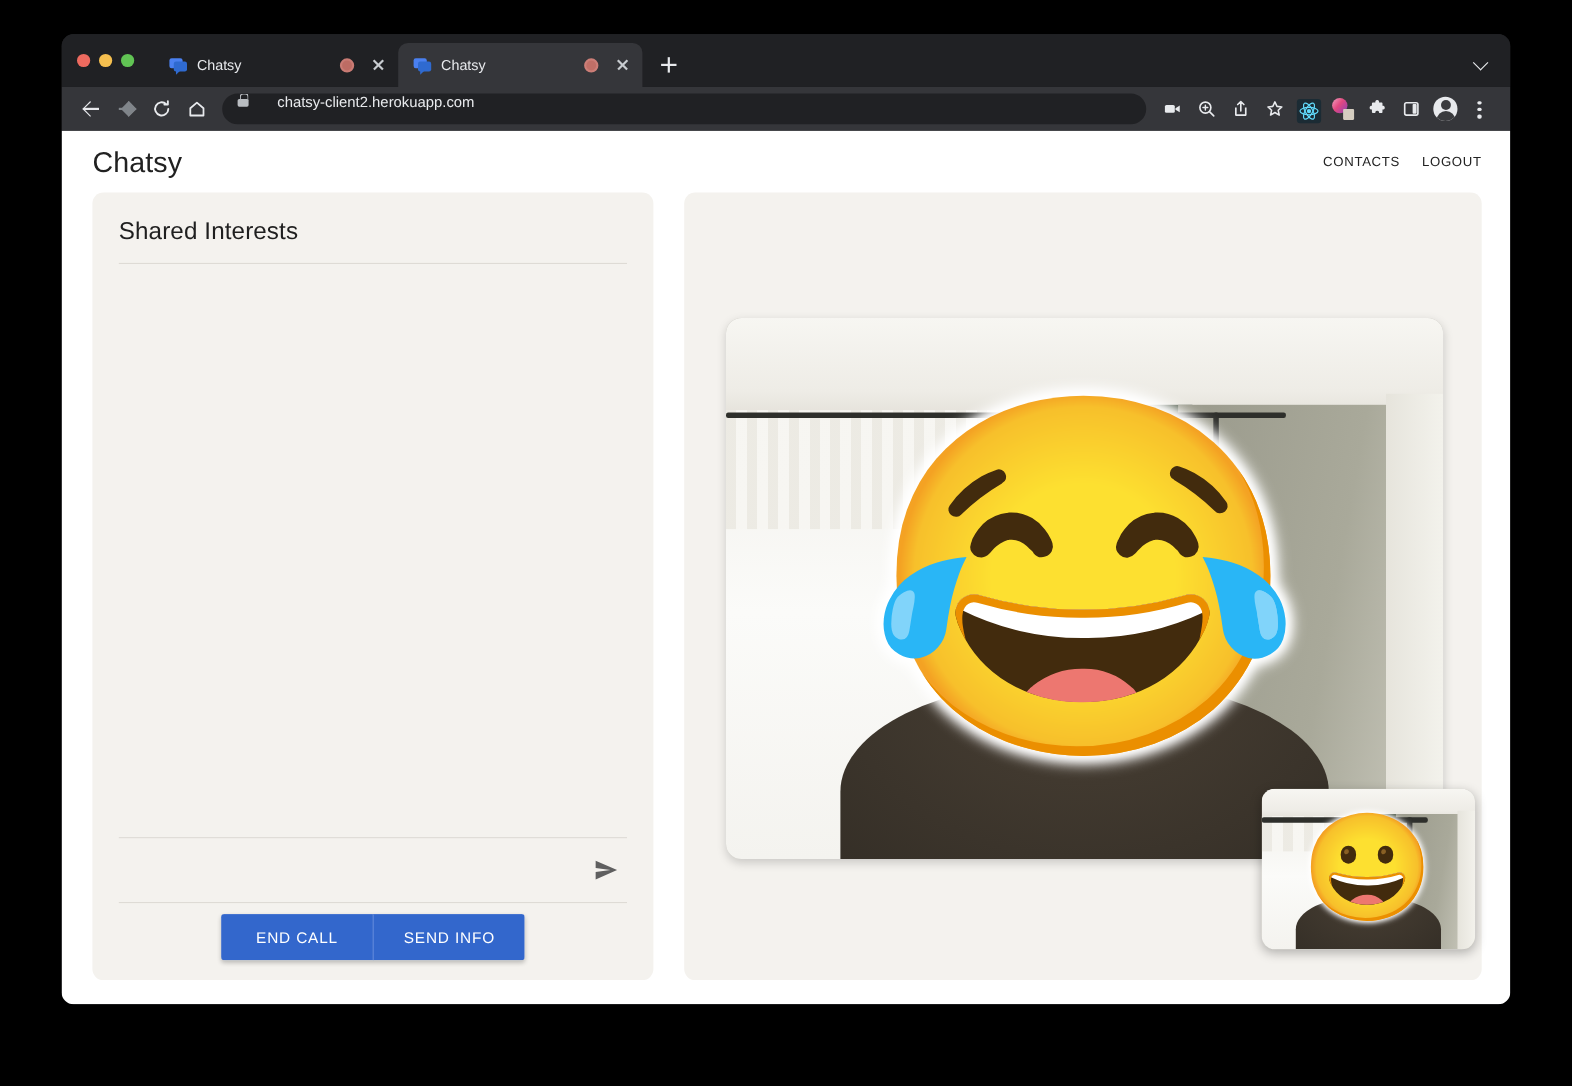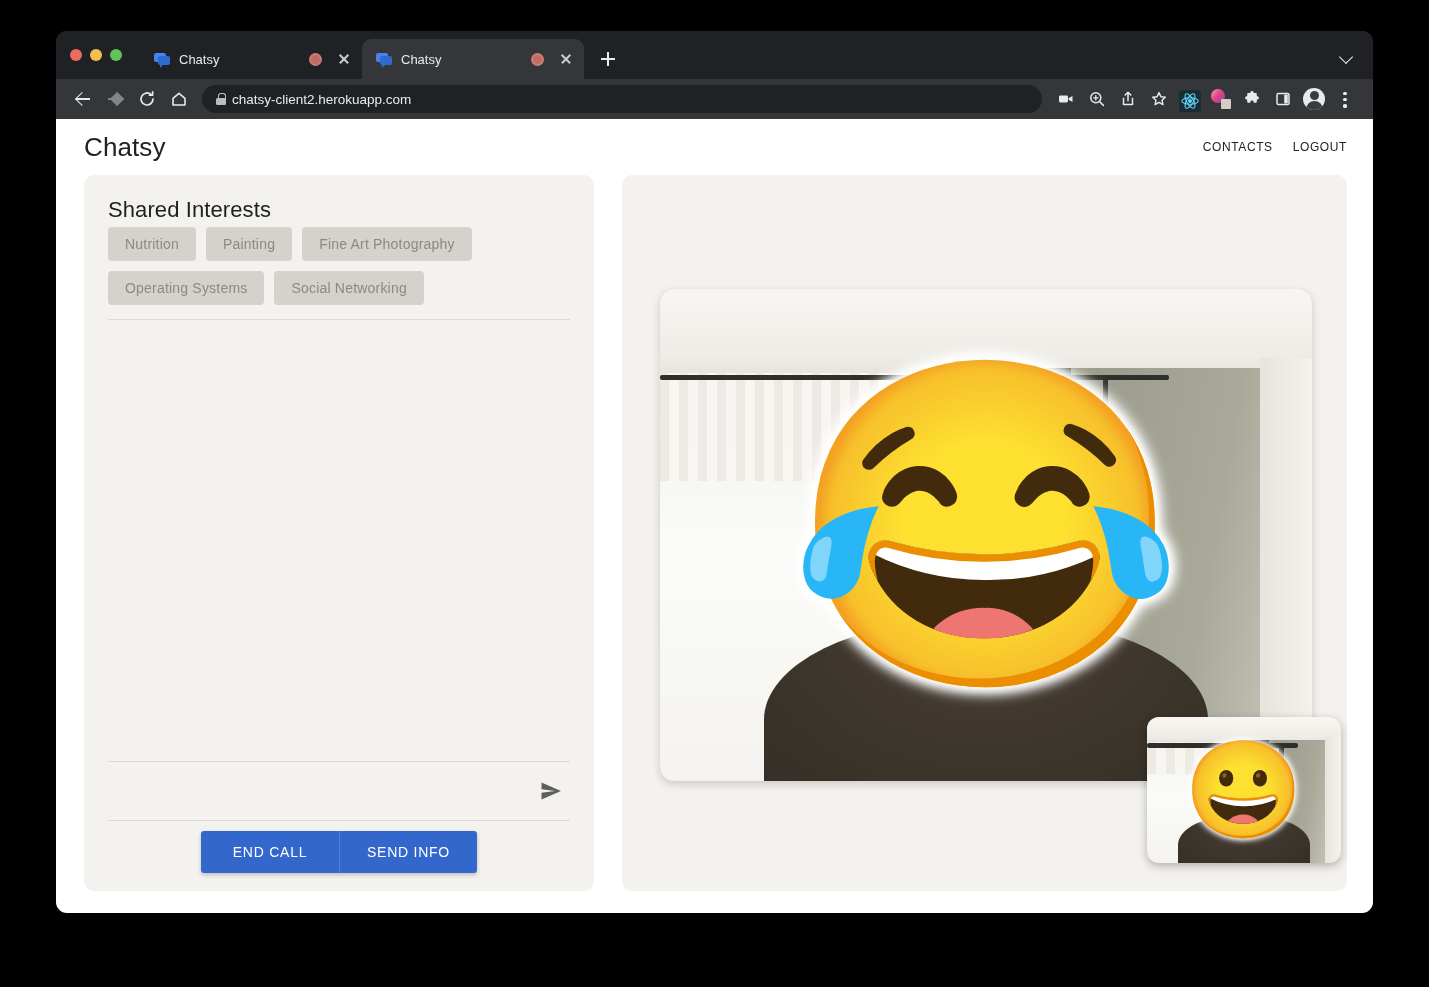--- a/index.html
+++ b/index.html
@@ -164,23 +164,23 @@
   .ico-fwd:before, .ico-fwd:after { border-color: #80858a; background: #80858a; }
   .ico-fwd:after { background: #80858a; }
   .ico-reload svg, .ico-home svg { display: block; margin: 6px auto; }
 
   .omnibox {
     flex: 1;
     height: 28px;
     background: #202124;
     border-radius: 14px;
     display: flex;
-    align-items: center;
+    align-items: flex-start;
     padding: 0 14px;
-    gap: 6px;
+    gap: 26px;
     margin-left: 6px;
     margin-right: 8px;
   }
   .lock {
     width: 10px; height: 12px;
     position: relative;
     flex: 0 0 10px;
   }
   .lock:before {
     content: ""; position: absolute;
@@ -299,21 +299,21 @@
     border-radius: 10px;
     padding: 22px 24px 18px 24px;
     display: flex;
     flex-direction: column;
     height: 716px;
   }
   .panel-title {
     font-size: 22px;
     color: #1f1f1f;
     font-weight: 400;
-    margin-bottom: 4px;
+    margin-bottom: 16px;
     letter-spacing: .1px;
   }
   .chips {
     display: flex;
     flex-wrap: wrap;
     gap: 10px;
     margin-bottom: 14px;
   }
   .chip {
     background: #d5d2cd;
@@ -620,27 +620,20 @@
         <a class="nav-link">CONTACTS</a>
         <a class="nav-link">LOGOUT</a>
       </div>
     </div>
 
     <div class="app-body">
 
       <div class="chat-panel">
         <div class="panel-title">Shared Interests</div>
 
-        <div class="chips">
-          <span class="chip">Nutrition</span>
-          <span class="chip">Painting</span>
-          <span class="chip">Fine Art Photography</span>
-          <span class="chip">Operating Systems</span>
-          <span class="chip">Social Networking</span>
-        </div>
 
         <div class="chip-divider"></div>
 
         <div class="messages">
         </div>
 
         <div class="composer-divider"></div>
         <div class="composer">
           <input class="composer-input" type="text" placeholder="" style="">
           <div class="send-btn">

